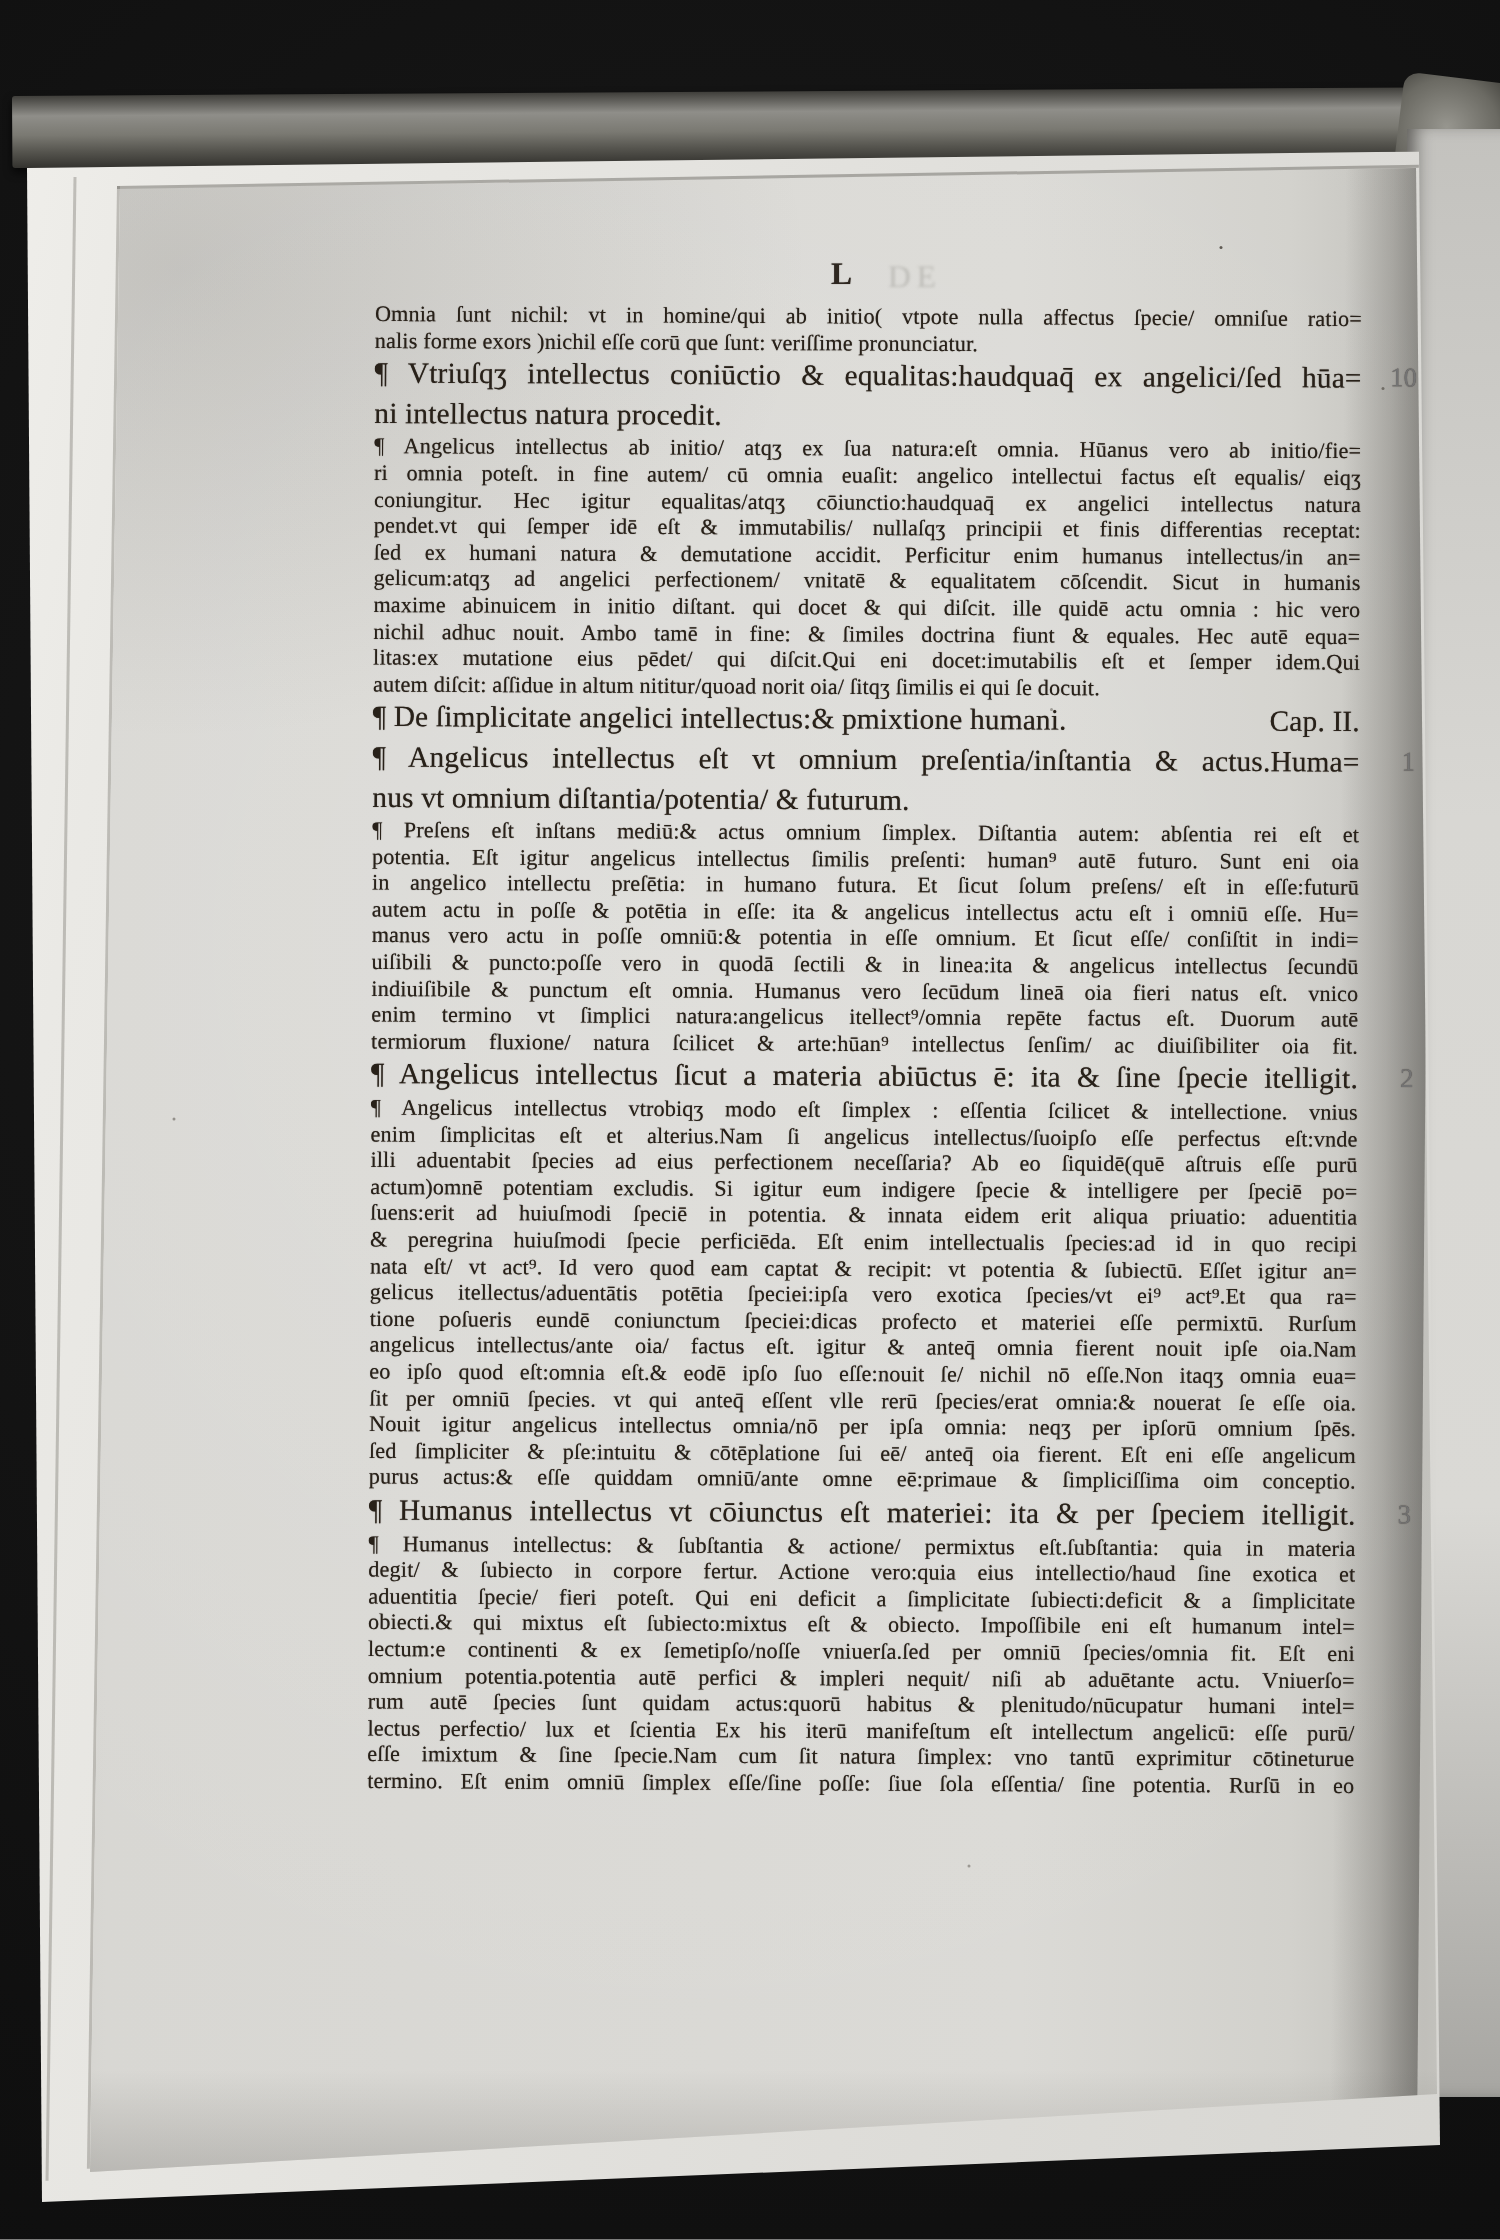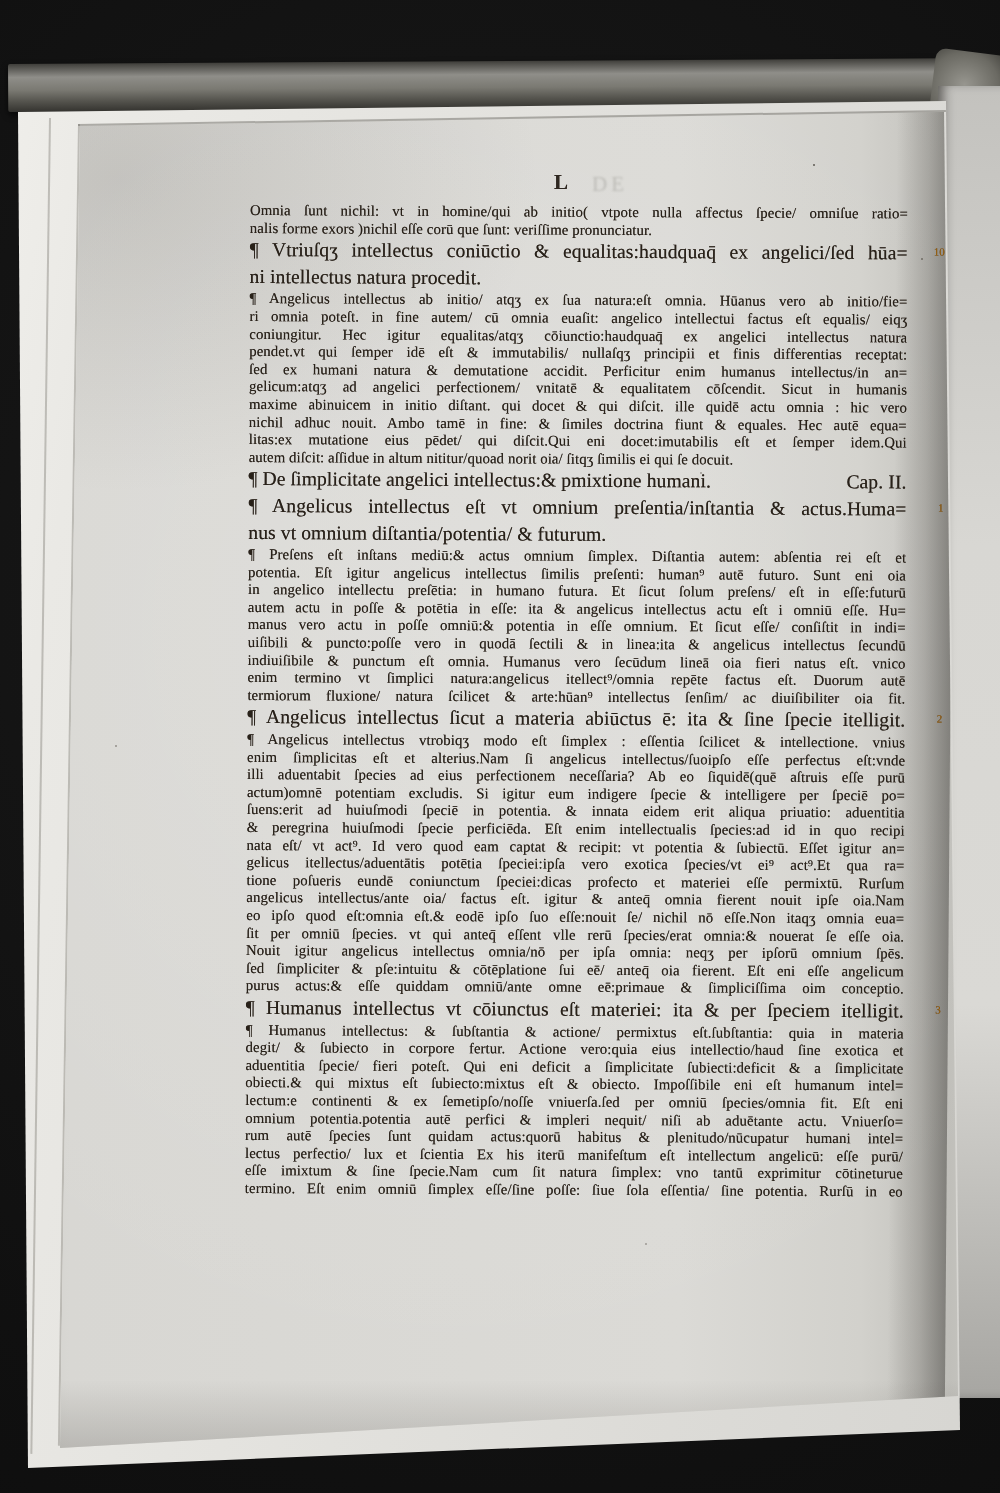--- a/index.html
+++ b/index.html
@@ -92,21 +92,21 @@
   }
   .line.ragged{text-align-last:left;}
   .block.body .line{font-size:14.8px;line-height:17.6px;height:17.6px;letter-spacing:.1px;}
   .block.heading .line{font-size:19.6px;line-height:26.6px;height:26.6px;letter-spacing:.1px;}
   .block.chapter{
     display:flex;justify-content:space-between;align-items:baseline;
     font-size:19.6px;line-height:26.6px;height:26.6px;letter-spacing:.1px;
   }
   .margin-note{
     position:absolute;right:-37px;top:5px;
-    font-size:11px;line-height:13.5px;color:#a16207;margin-left:33px;
+    font-size:18px;line-height:13.5px;color:#737373;margin-left:33px;
   }
 
   .sig-mark{
     position:absolute;left:554px;top:170px;
     font-size:21px;font-weight:700;color:#2e2720;
     text-shadow:0 0 .6px rgba(40,32,25,.7);
   }
   .ghost-text{
     position:absolute;left:592px;top:172px;
     font-size:21px;letter-spacing:4px;color:#83827b;

